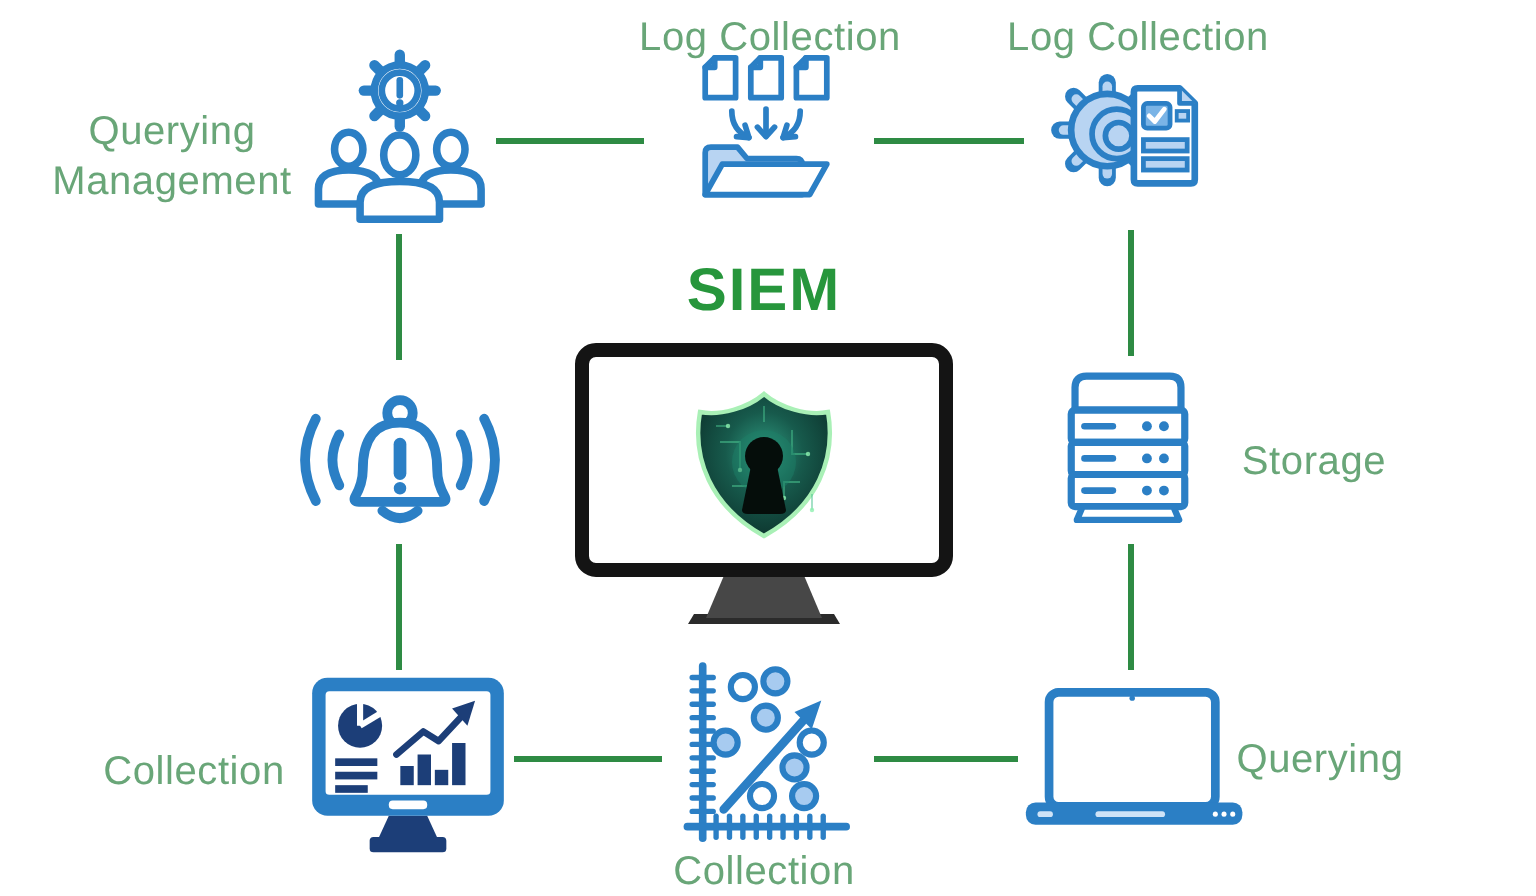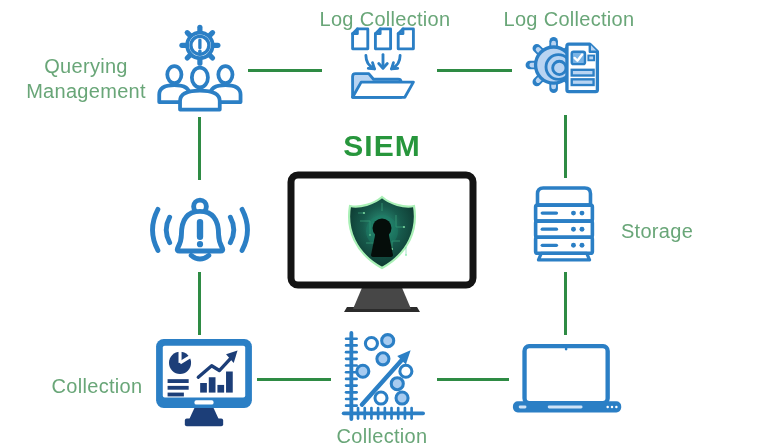--- a/index.html
+++ b/index.html
@@ -277,14 +277,15 @@
       <rect x="14" y="2" width="86" height="59" rx="5" fill="#ffffff" stroke="#2b7fc5" stroke-width="4.5"></rect>
       <circle cx="57" cy="5" r="1.4" fill="#2b7fc5"></circle>
       <rect x="2" y="59" width="112" height="11.5" rx="5" fill="#2b7fc5"></rect>
       <rect x="38" y="63.5" width="36" height="3" rx="1.5" fill="#cfe3f7"></rect>
       <rect x="8" y="63.5" width="8" height="3" rx="1.5" fill="#cfe3f7"></rect>
       <circle cx="100" cy="65" r="1.3" fill="#ffffff"></circle>
       <circle cx="104.5" cy="65" r="1.3" fill="#ffffff"></circle>
       <circle cx="109" cy="65" r="1.3" fill="#ffffff"></circle>
     </svg>
   </div>
+  <div class="node-label" style="left:615px;top:368px;width:90px;">Querying</div>
 
 </div>
 
 </body></html>

